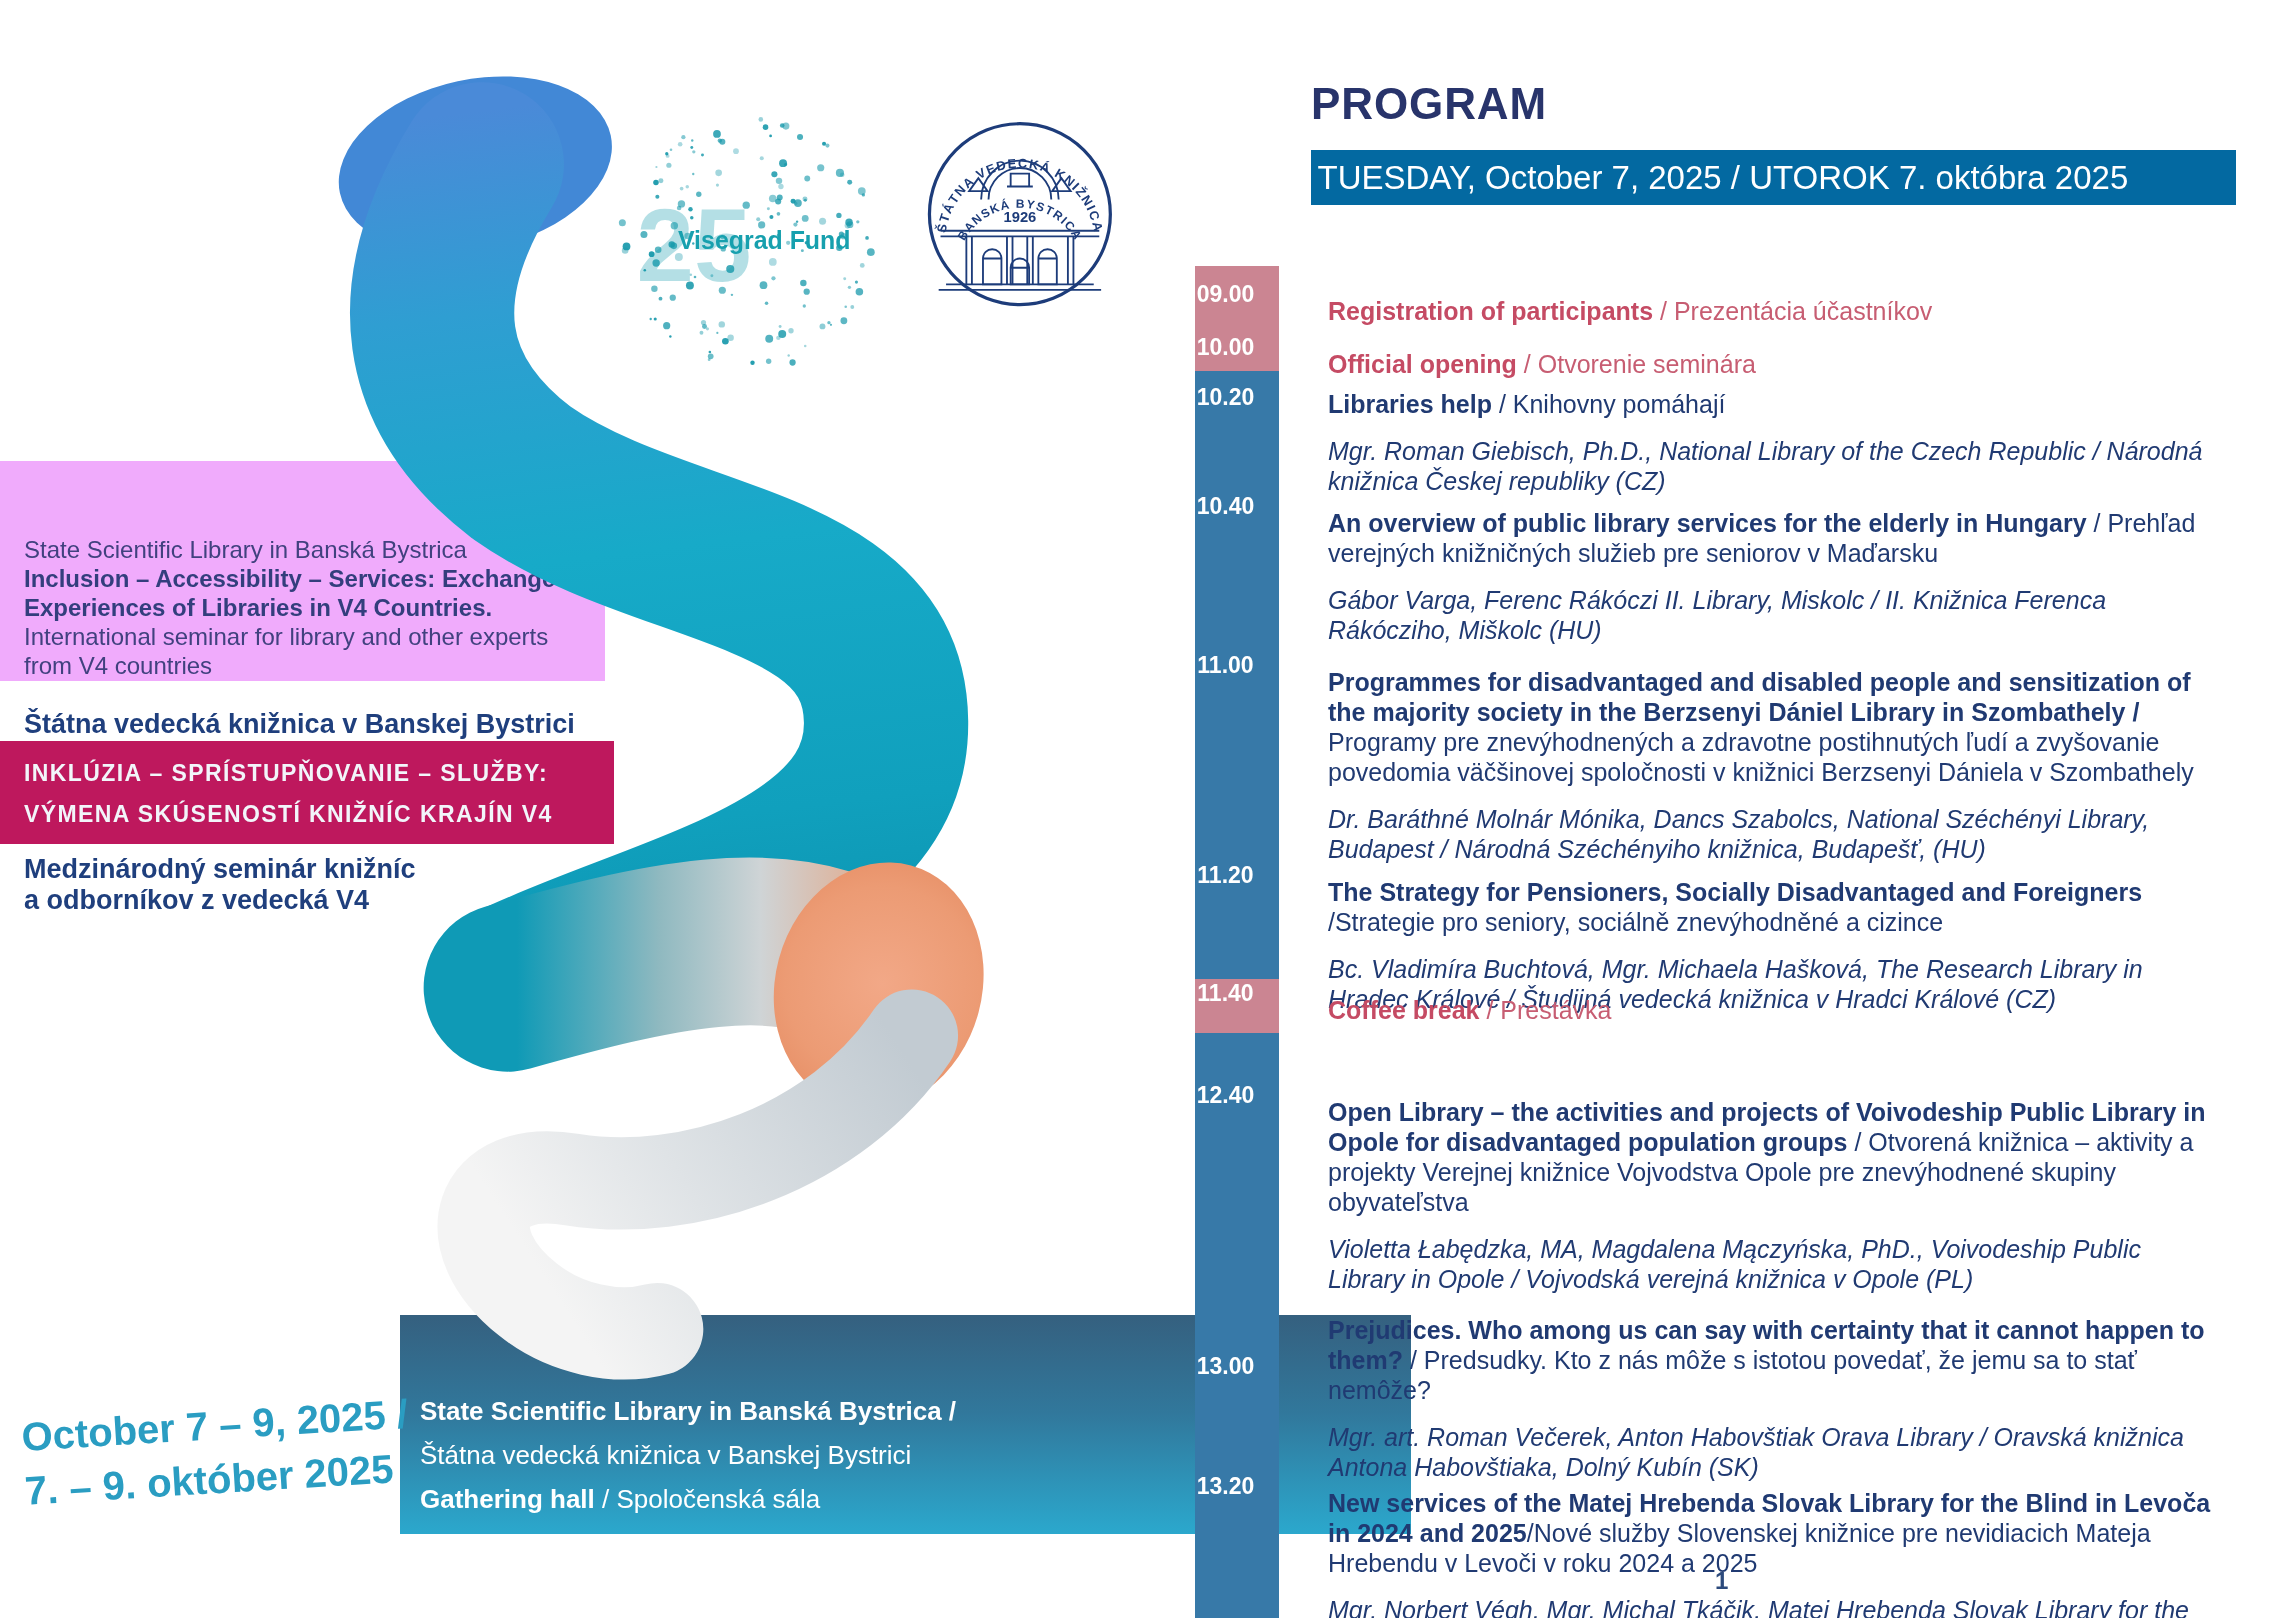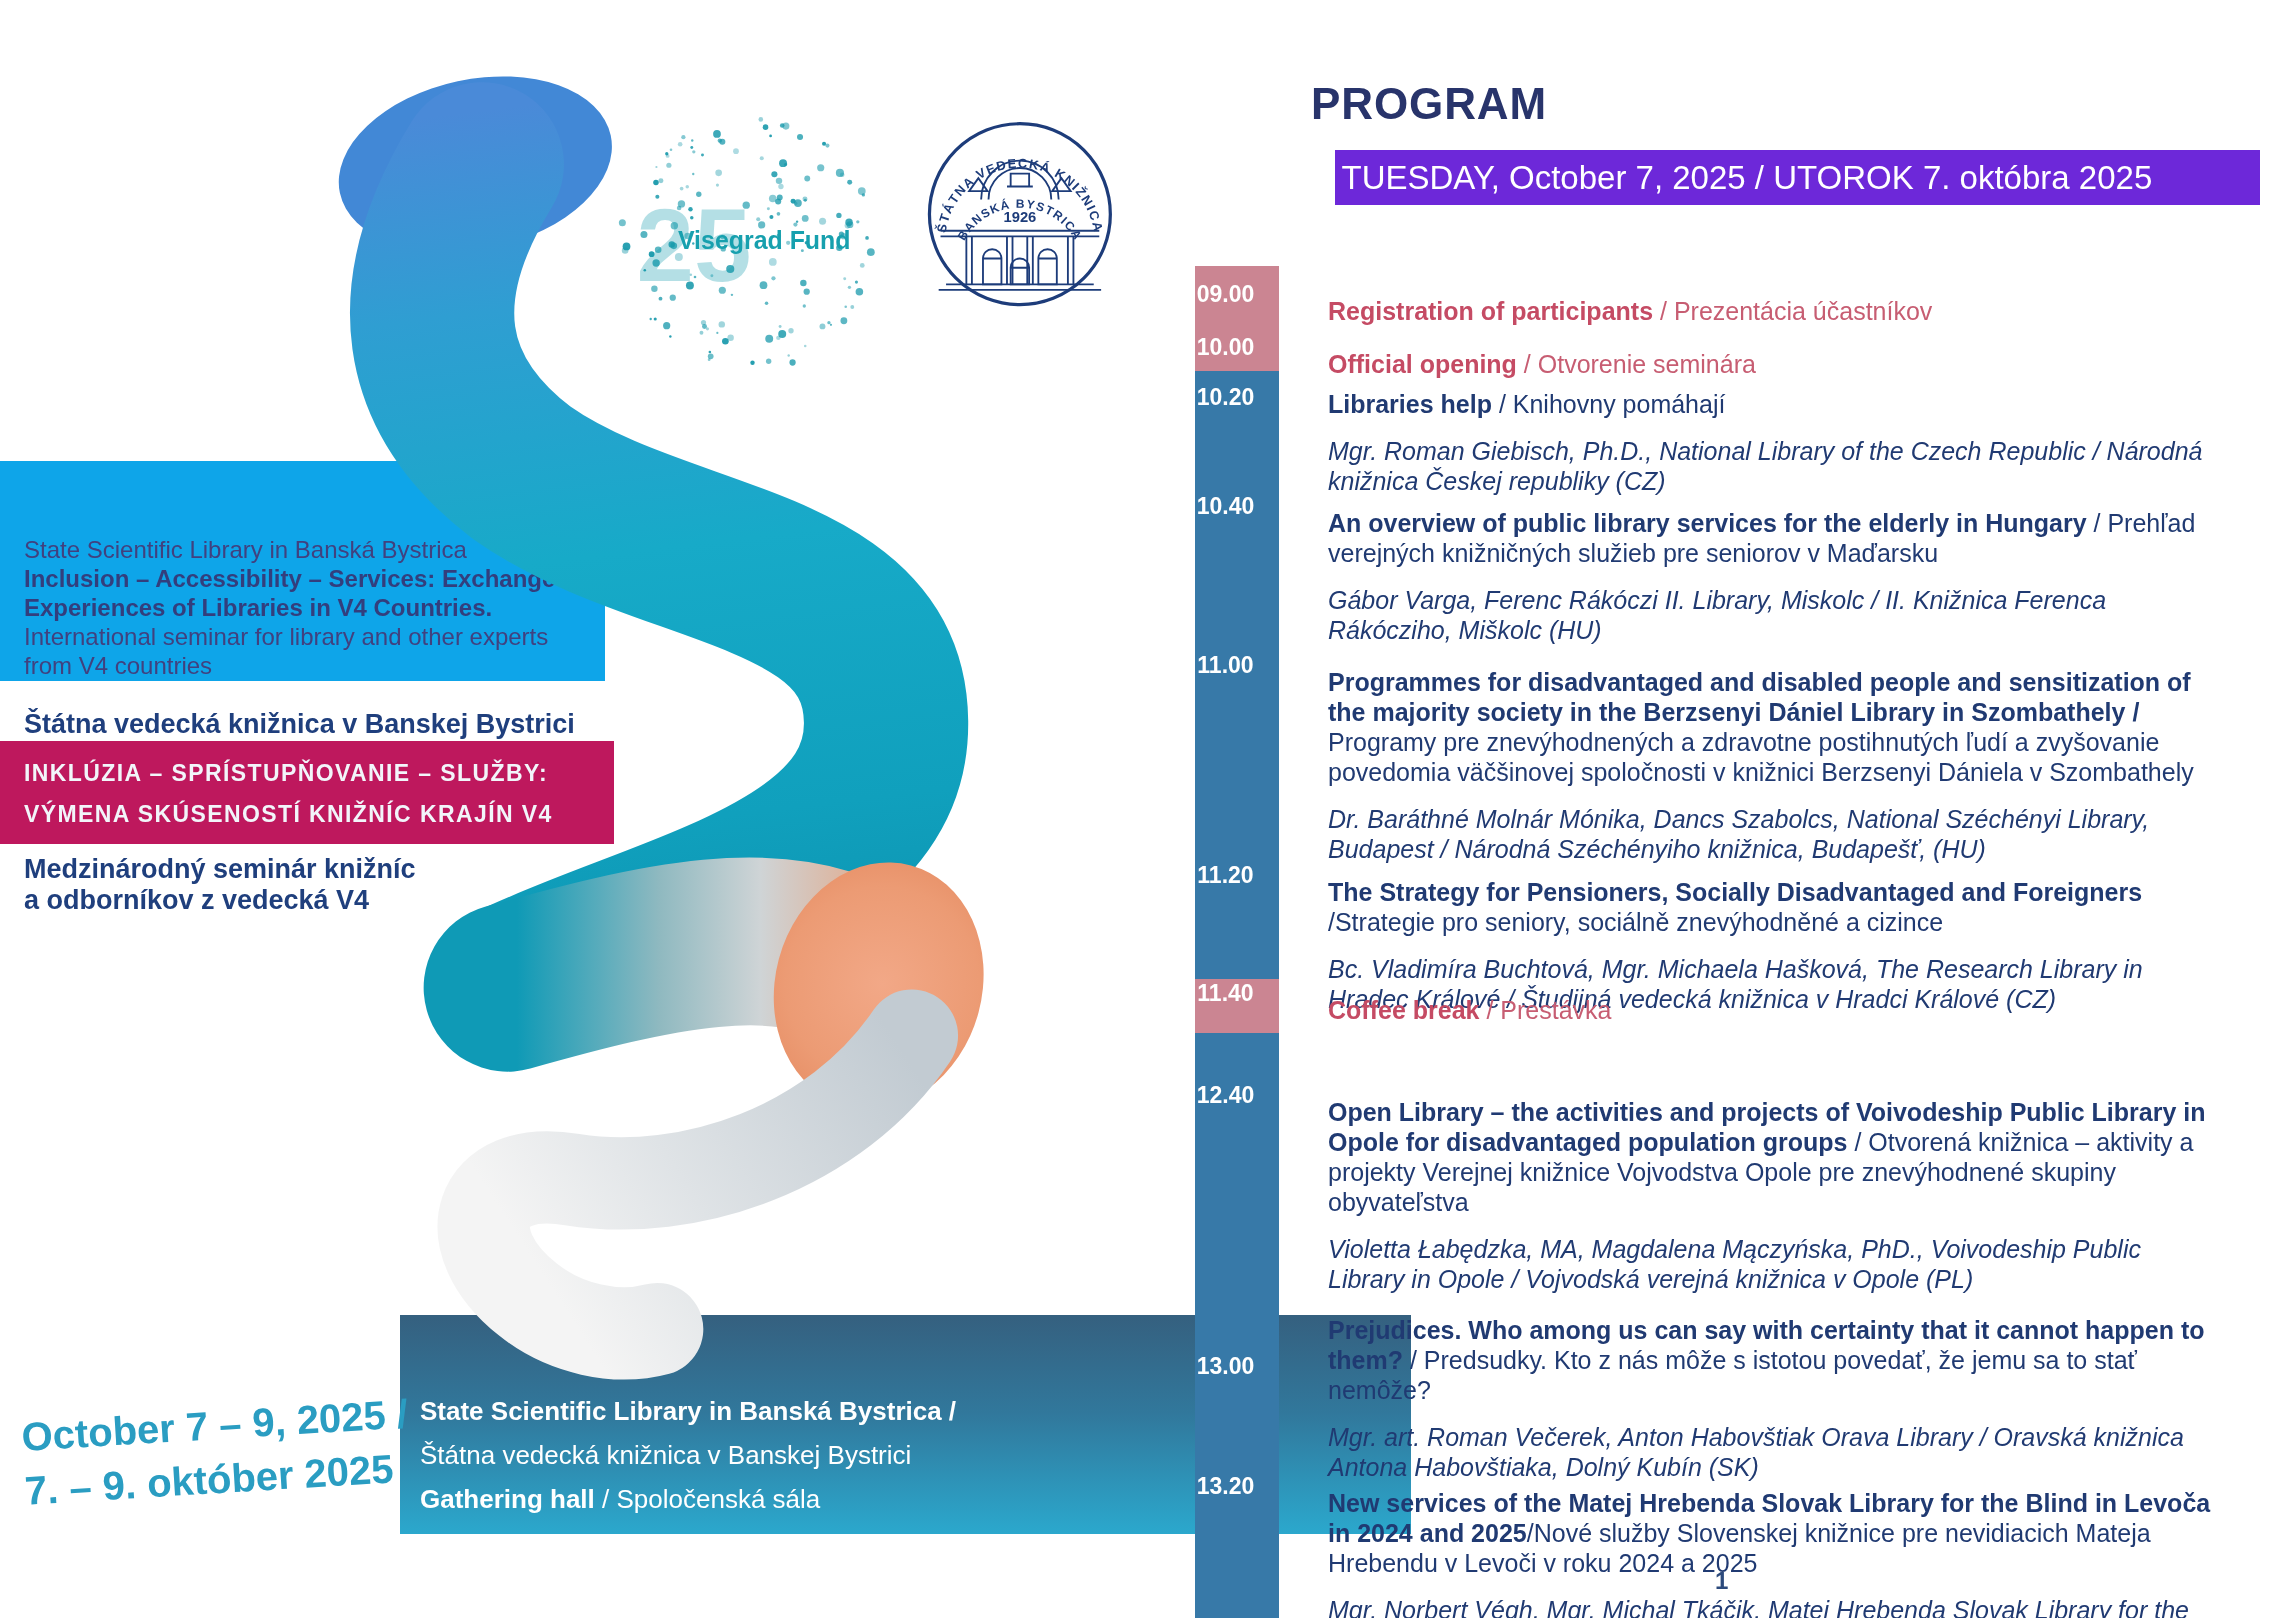--- a/index.html
+++ b/index.html
@@ -4,21 +4,21 @@
 <style>
   html,body{margin:0;padding:0;}
   body{
     width:2289px;height:1619px;position:relative;overflow:hidden;
     background:#ffffff;font-family:"Liberation Sans",sans-serif;
   }
   [data-name]{box-sizing:border-box;}
   .abs{position:absolute;}
 
   
-  .pink-block{left:0;top:461px;width:605px;height:220px;background:#0ea5e9;
+  .pink-block{left:0;top:461px;width:605px;height:220px;background:#f0abfc;
     z-index:1;padding:74px 18.5px 0 24px;}
   .pink-block p{margin:0;font-size:24px;line-height:29px;color:#41417f;}
   .pink-block p.b{font-weight:bold;color:#333e7d;}
 
   .sk-heading{left:24px;top:709px;z-index:3;font-size:27px;font-weight:bold;color:#1f3f7d;}
 
   .navy-block{left:0;top:741px;width:614px;height:103px;background:#be185d;
     z-index:3;padding:12px 0 0 24px;}
   .navy-block p{margin:0;font-size:23px;font-weight:bold;letter-spacing:1.4px;
     color:#f2f5fa;line-height:41px;}
@@ -36,22 +36,22 @@
     padding:74px 0 10px 20px;}
   .venue-box p{margin:0;font-size:26px;color:#ffffff;line-height:44px;font-weight:normal;}
   .venue-box .b{font-weight:bold;}
 
   
   #art{left:0;top:0;width:2289px;height:1619px;z-index:2;pointer-events:none;}
 
   
   .program-title{left:1311px;top:79px;z-index:3;font-size:44px;font-weight:bold;
     color:#28346b;letter-spacing:0.9px;}
-  .day-banner{left:1311px;top:150px;width:925px;height:55px;background:#6d28d9;
-    z-index:3;color:#ffffff;font-size:33px;line-height:55px;padding-left:6.5px;margin-left:24px;}
+  .day-banner{left:1311px;top:150px;width:925px;height:55px;background:#0369a1;
+    z-index:3;color:#ffffff;font-size:33px;line-height:55px;padding-left:6.5px;}
 
   .time-bar{left:1195px;top:266px;width:84px;height:1353px;background:#3779a8;z-index:3;}
   .time-bar .rose{position:absolute;left:0;width:100%;background:#cb8592;}
   .rose-1{top:0;height:105px;}
   .rose-2{top:713px;height:54px;}
 
   .time-label{position:absolute;left:1195px;width:61px;text-align:center;z-index:4;
     color:#ffffff;font-size:23px;font-weight:bold;}
 
   .sched-item{position:absolute;left:1311px;width:923px;z-index:3;}

